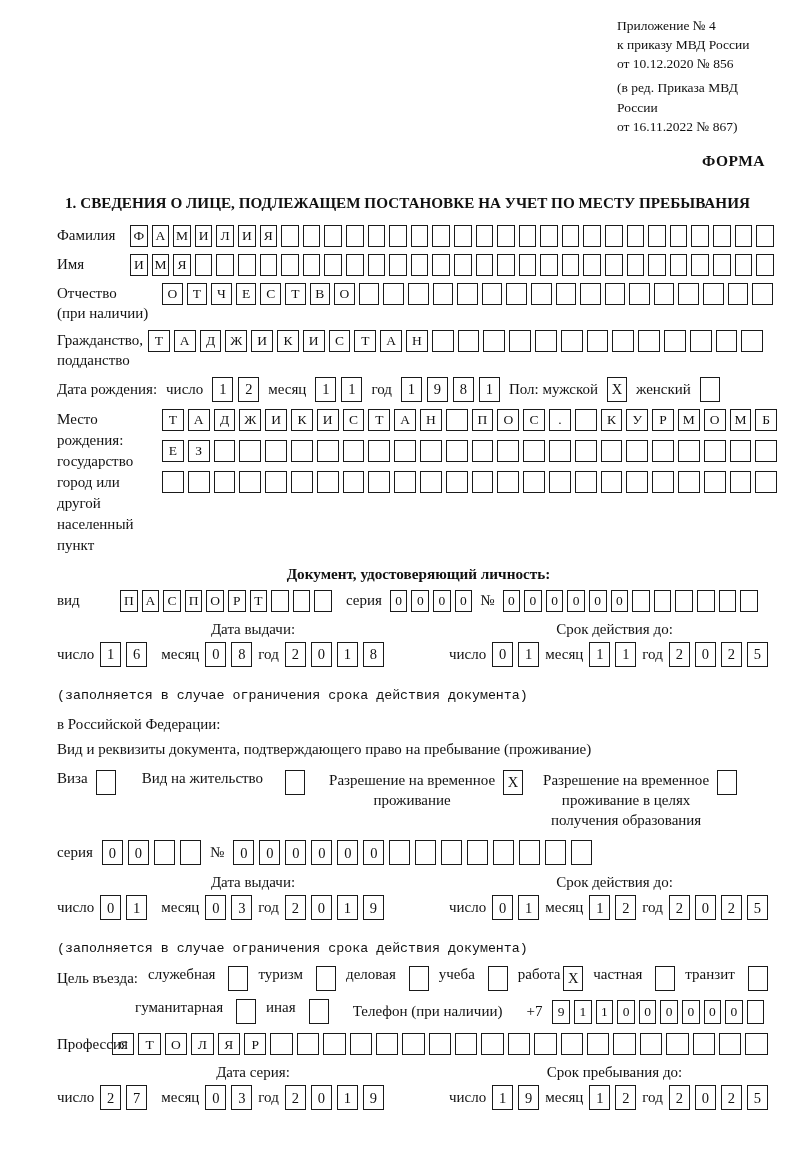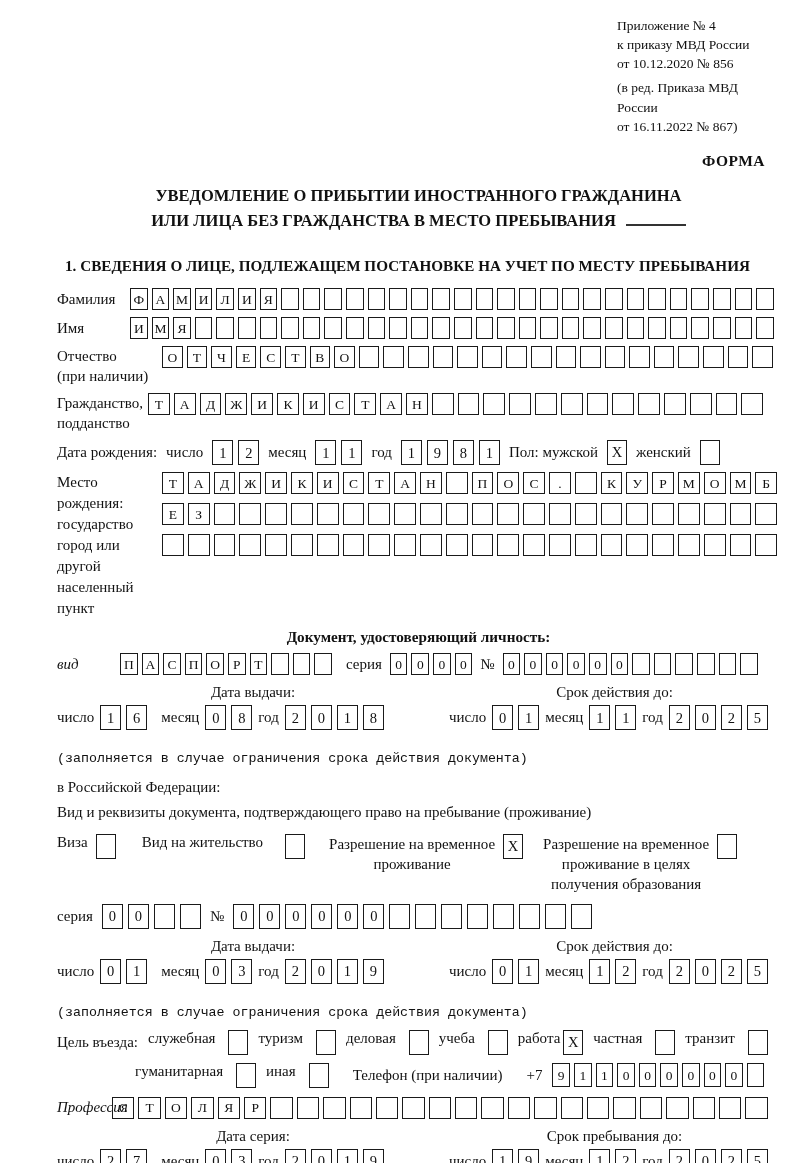--- a/index.html
+++ b/index.html
@@ -12,21 +12,21 @@
 
   .title{margin-top:14px;text-align:center;font-weight:bold;font-size:16.5px;line-height:1.5;}
   .blank-line{display:inline-block;width:60px;border-bottom:2.2px solid #333;margin-left:10px;vertical-align:baseline;}
 
   .section-head{margin-top:24px;padding-left:8px;font-weight:bold;font-size:15.2px;}
 
   .frow{display:flex;align-items:center;margin-top:7px;}
   .frow.top{align-items:flex-start;}
   .lab{flex-shrink:0;}
   .lab.multi{line-height:20px;}
-  .w73{width:73px;} .w91{width:91px;} .w105{width:105px;} .w54{width:55px;font-style:italic;}
+  .w73{width:73px;} .w91{width:91px;} .w105{width:105px;} .w54{width:55px;}
 
   .cells{display:flex;gap:4px;}
   .cell{box-sizing:border-box;flex-shrink:0;width:17.6px;height:22px;border:1.6px solid #1a1a1a;
         display:flex;align-items:center;justify-content:center;font-size:13.5px;padding-top:1px;}
   .w .cell{width:21.8px;}
   .w25 .cell{width:20.6px;}
   .w26 .cell{width:22.4px;}
   .b{gap:5px;}
   .b .cell{width:21px;height:25px;font-size:14.5px;}
   .ph .cell{height:24px;}
@@ -66,24 +66,20 @@
     <div>к приказу МВД России</div>
     <div>от 10.12.2020 № 856</div>
     <div class="amend">
       <div>(в ред. Приказа МВД России</div>
       <div>от 16.11.2022 № 867)</div>
     </div>
   </div>
 
   <div class="forma">ФОРМА</div>
 
-  <div class="title">
-    <div>УВЕДОМЛЕНИЕ О ПРИБЫТИИ ИНОСТРАННОГО ГРАЖДАНИНА</div>
-    <div><span>ИЛИ ЛИЦА БЕЗ ГРАЖДАНСТВА В МЕСТО ПРЕБЫВАНИЯ</span><span class="blank-line"></span></div>
-  </div>
 
   <div class="section-head">1. СВЕДЕНИЯ О ЛИЦЕ, ПОДЛЕЖАЩЕМ ПОСТАНОВКЕ НА УЧЕТ ПО МЕСТУ ПРЕБЫВАНИЯ</div>
 
   <div class="frow" style="margin-top:13px;">
     <span class="lab w73">Фамилия</span>
     <span class="cells">
         <span class="cell">Ф</span>
         <span class="cell">А</span>
         <span class="cell">М</span>
         <span class="cell">И</span>

